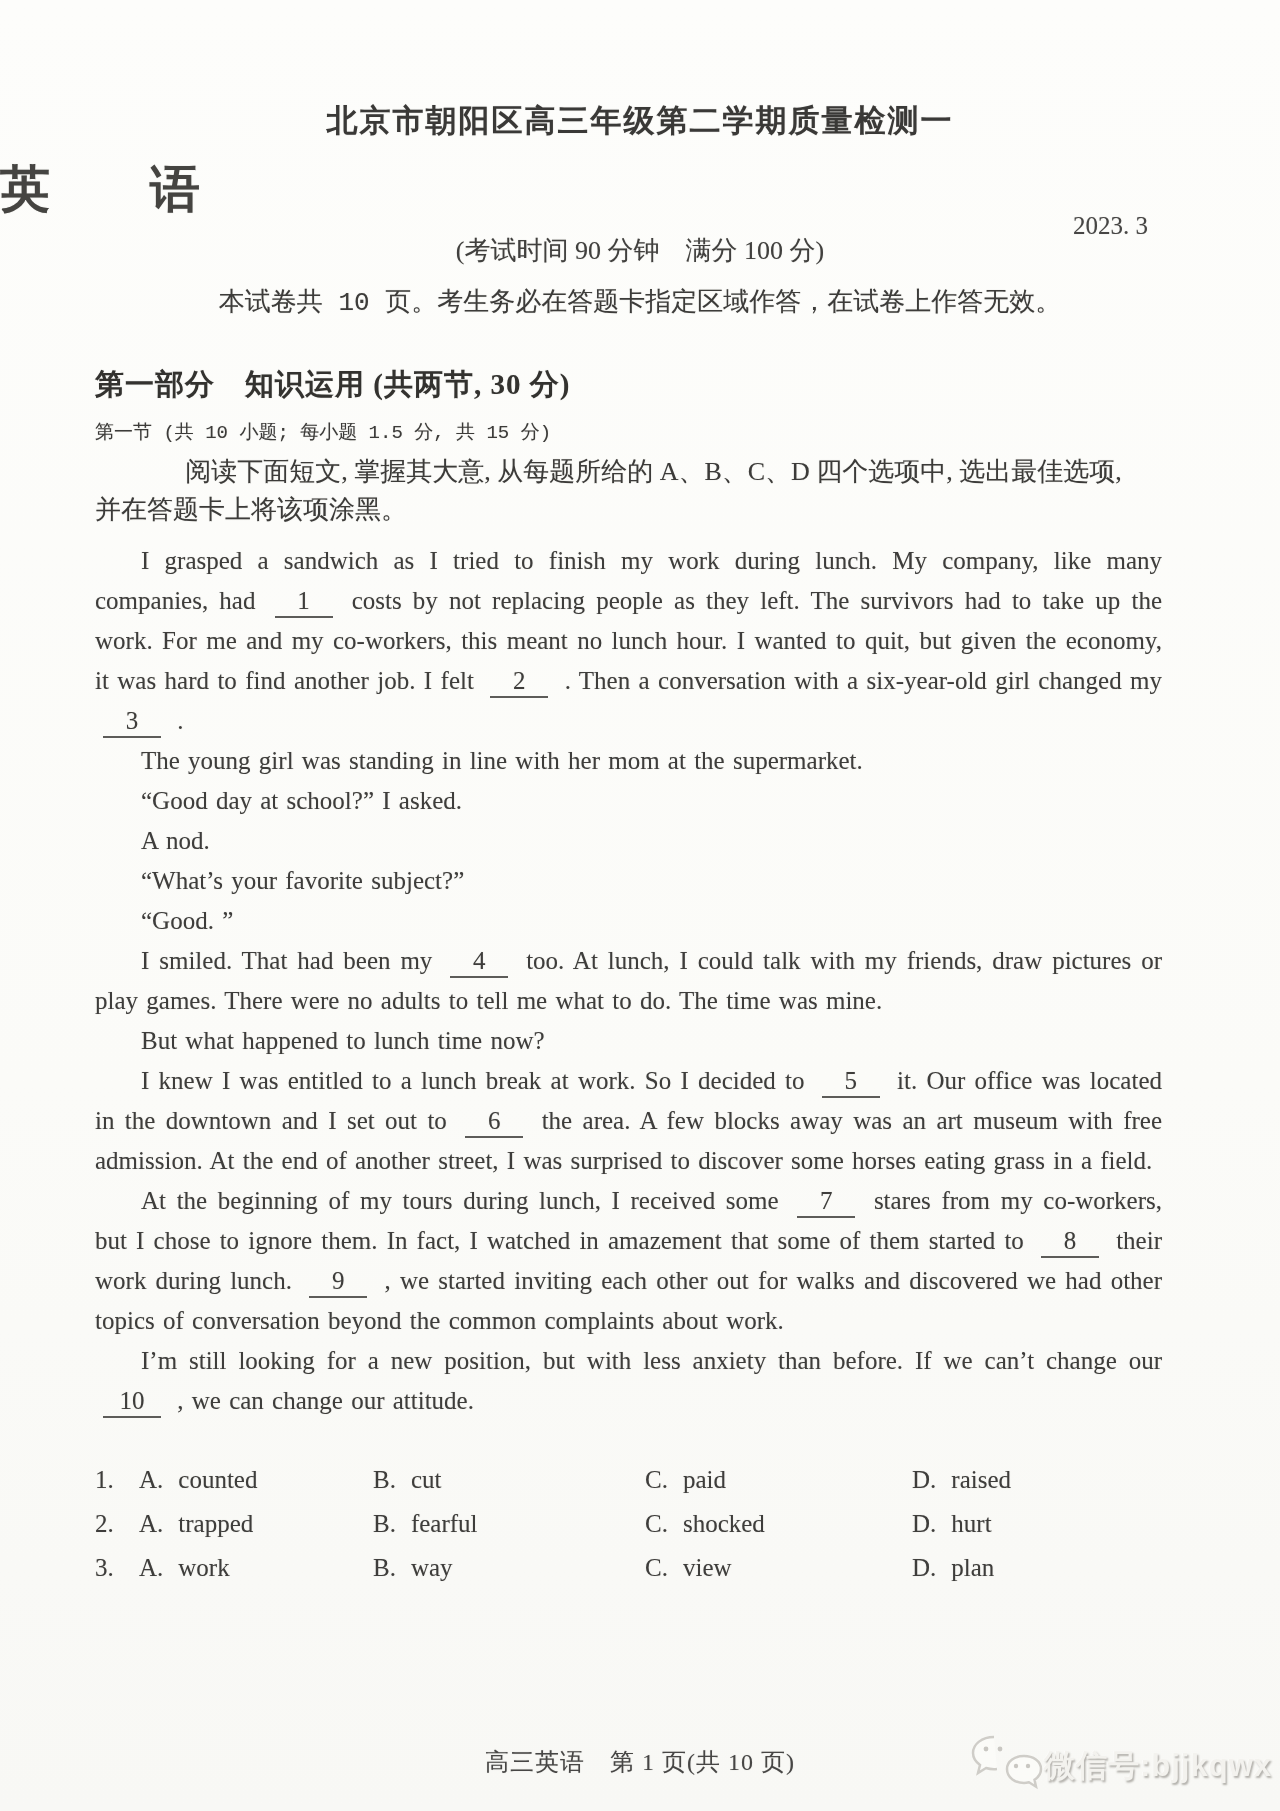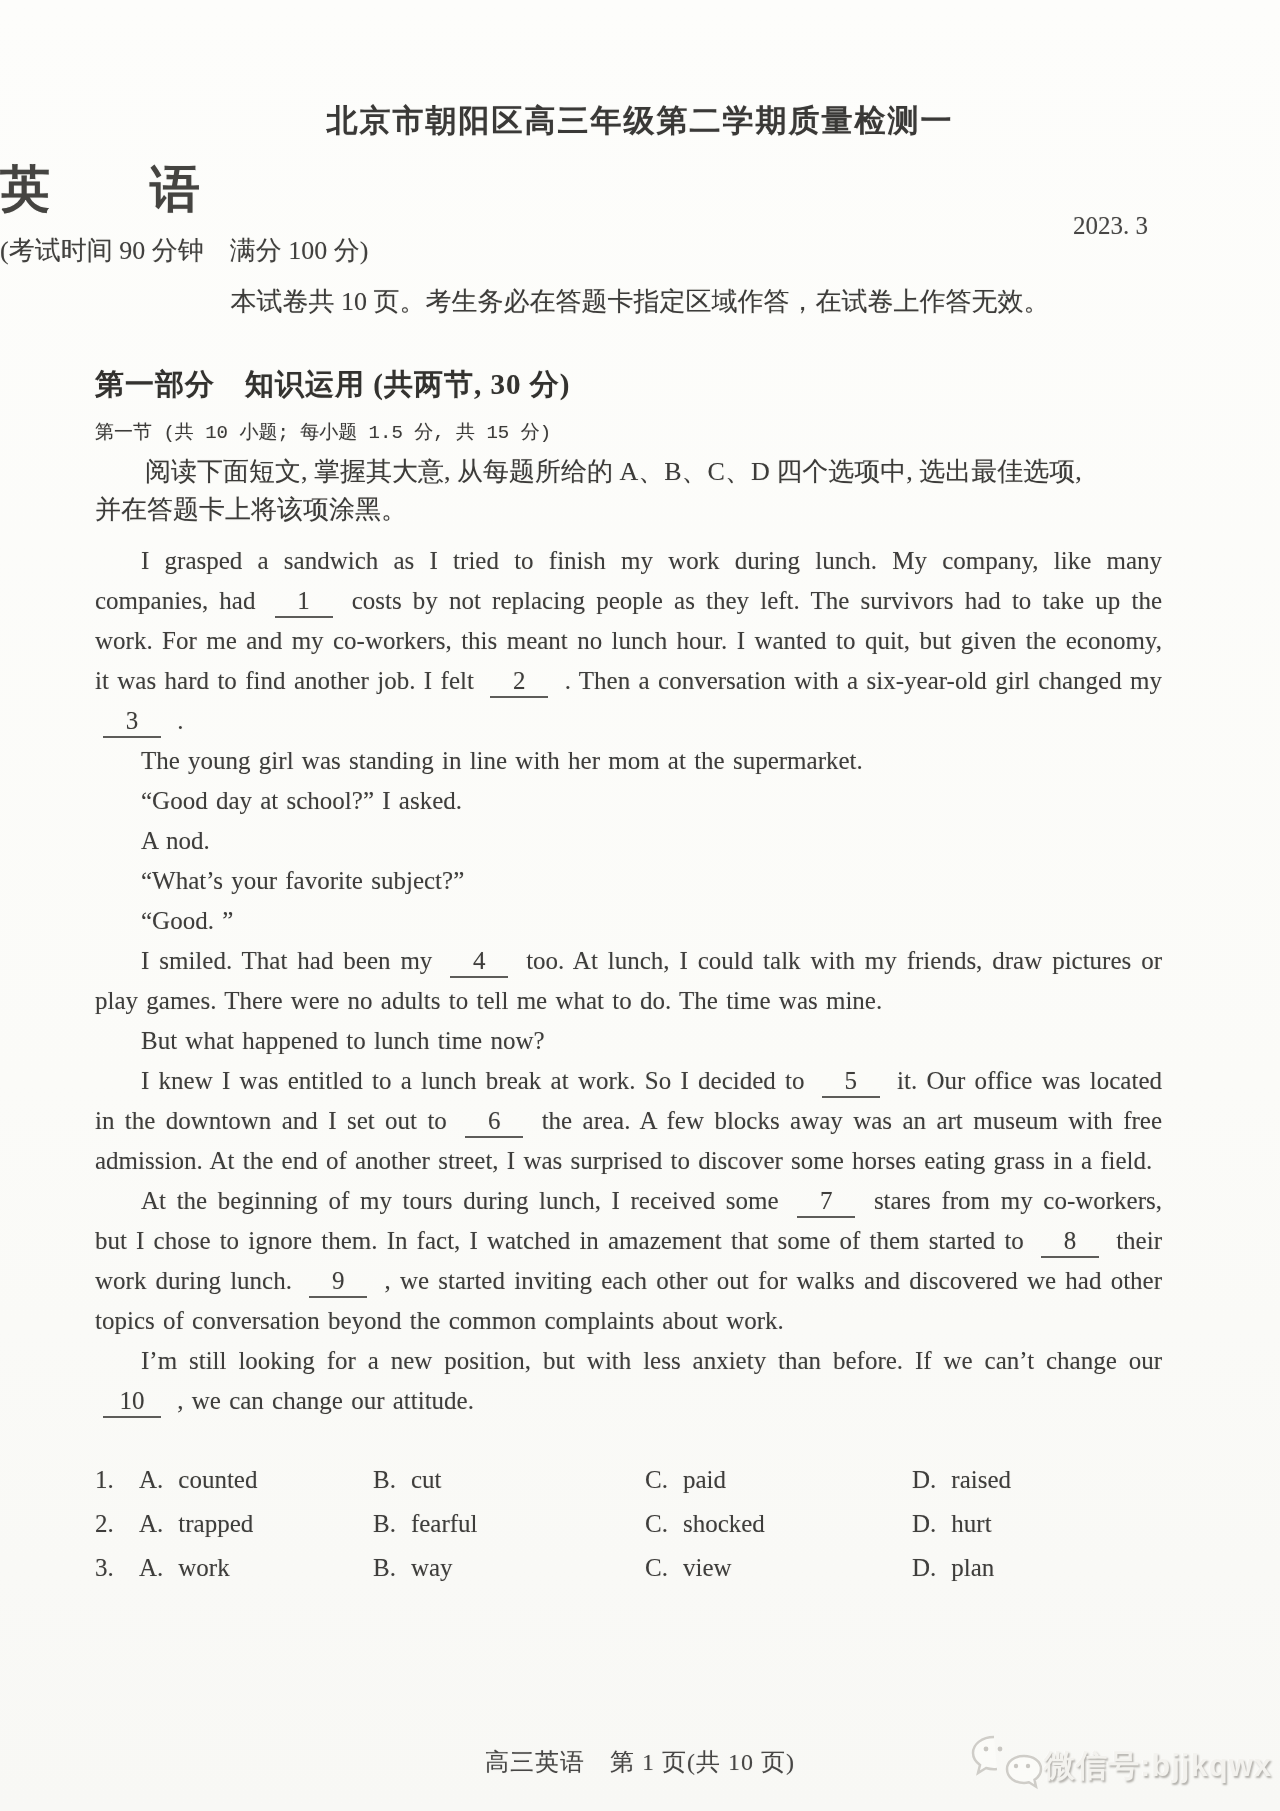--- a/index.html
+++ b/index.html
@@ -27,40 +27,41 @@
     text-align:left;
     font-size:50px; font-weight:700;
     color:#454441;
   }
   .exam-date {
     position:absolute; top:212px; right:132px;
     font-size:25px; color:#474645;
   }
   .exam-meta {
     margin-top:10px;
+    text-align:center;
     font-size:26px; color:#41403e;
   }
   .exam-notice {
     margin-top:16px;
     text-align:center;
-    font-size:26px; color:#3d3c3a;
+    font-size:26px; color:#3d3c3a;font-family:Liberation Mono, monospace;
   }
 
   .part-heading {
     margin-top:46px;
     font-size:29px; font-weight:700;
     color:#33322f;
     letter-spacing:1px;
   }
   .section-heading {
     margin-top:14px;
     font-size:19px; color:#3c3b39;font-family:Liberation Mono, monospace;
   }
   .instr { margin:0; font-size:26px; line-height:38px; color:#3c3b39; }
-  .instr.first { margin-top:8px; text-indent:50px; }
+  .instr.first { margin-top:8px; text-indent:50px;text-align:center; }
 
   .passage { margin-top:12px; word-spacing:2px; }
   .passage p {
     margin:0;
     font-size:25px; line-height:40px;
     text-align:justify;
     text-indent:46px;
     color:#3e3d3b;
   }
   .blank {

